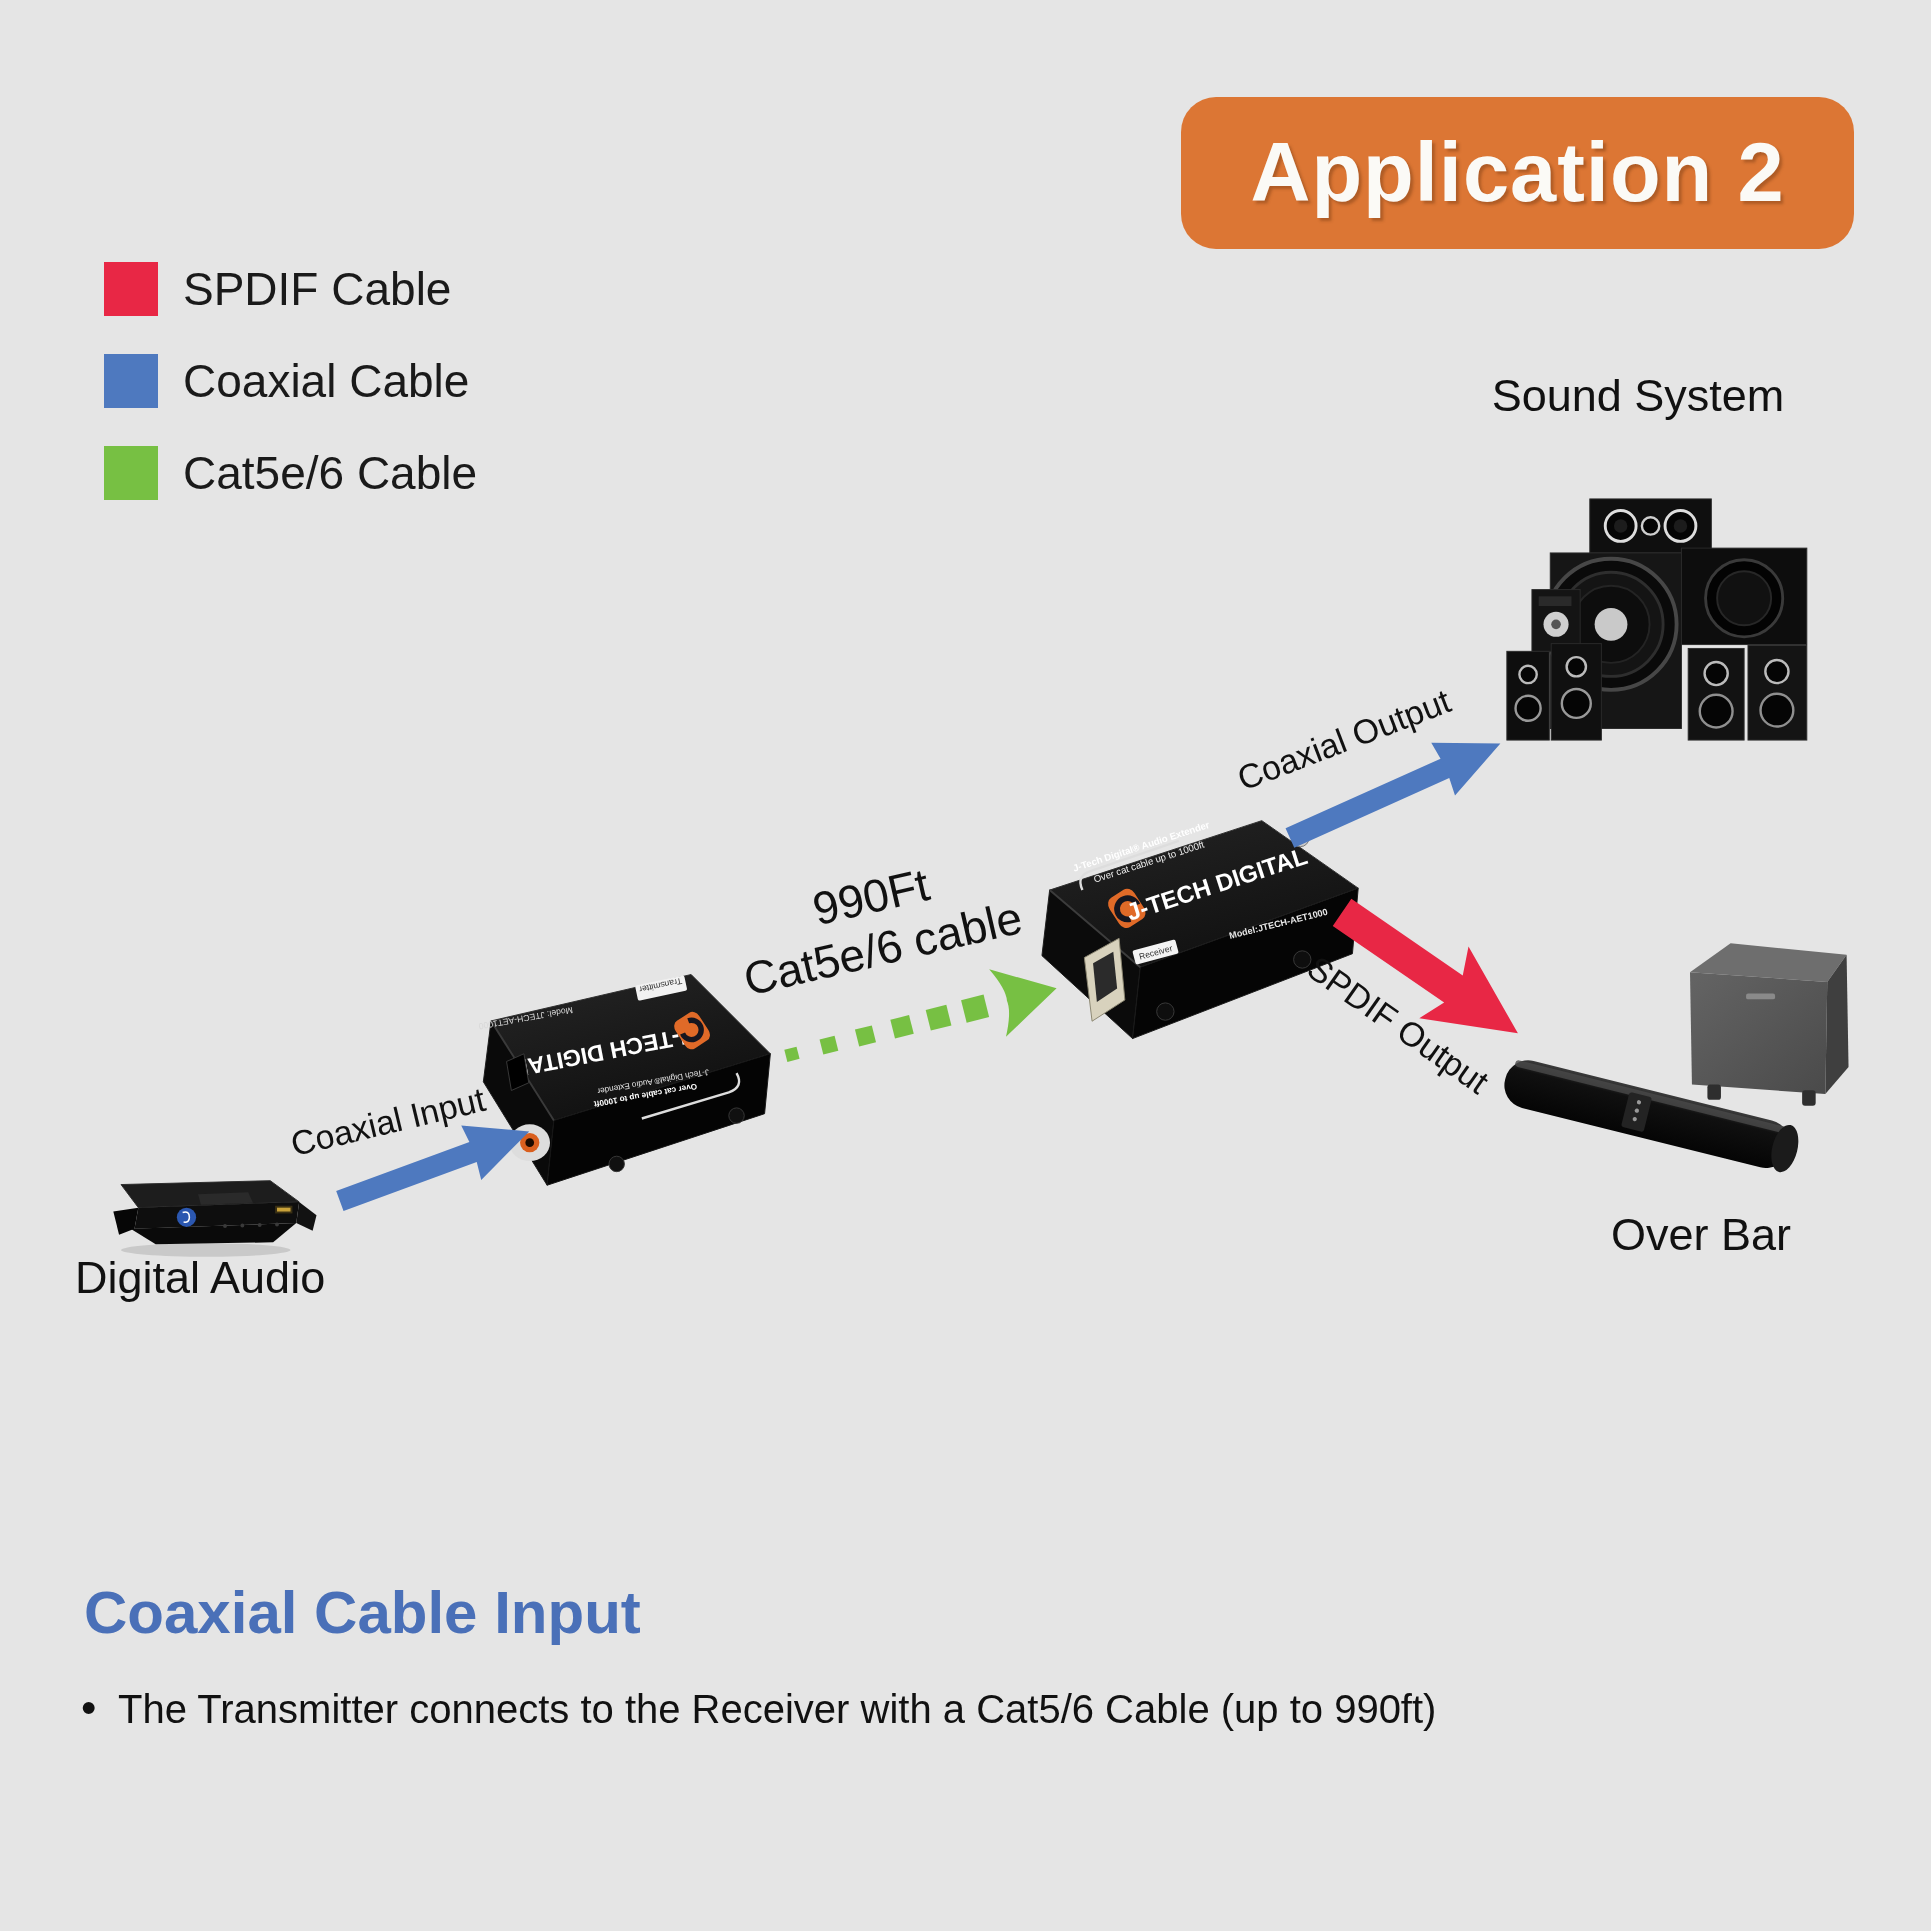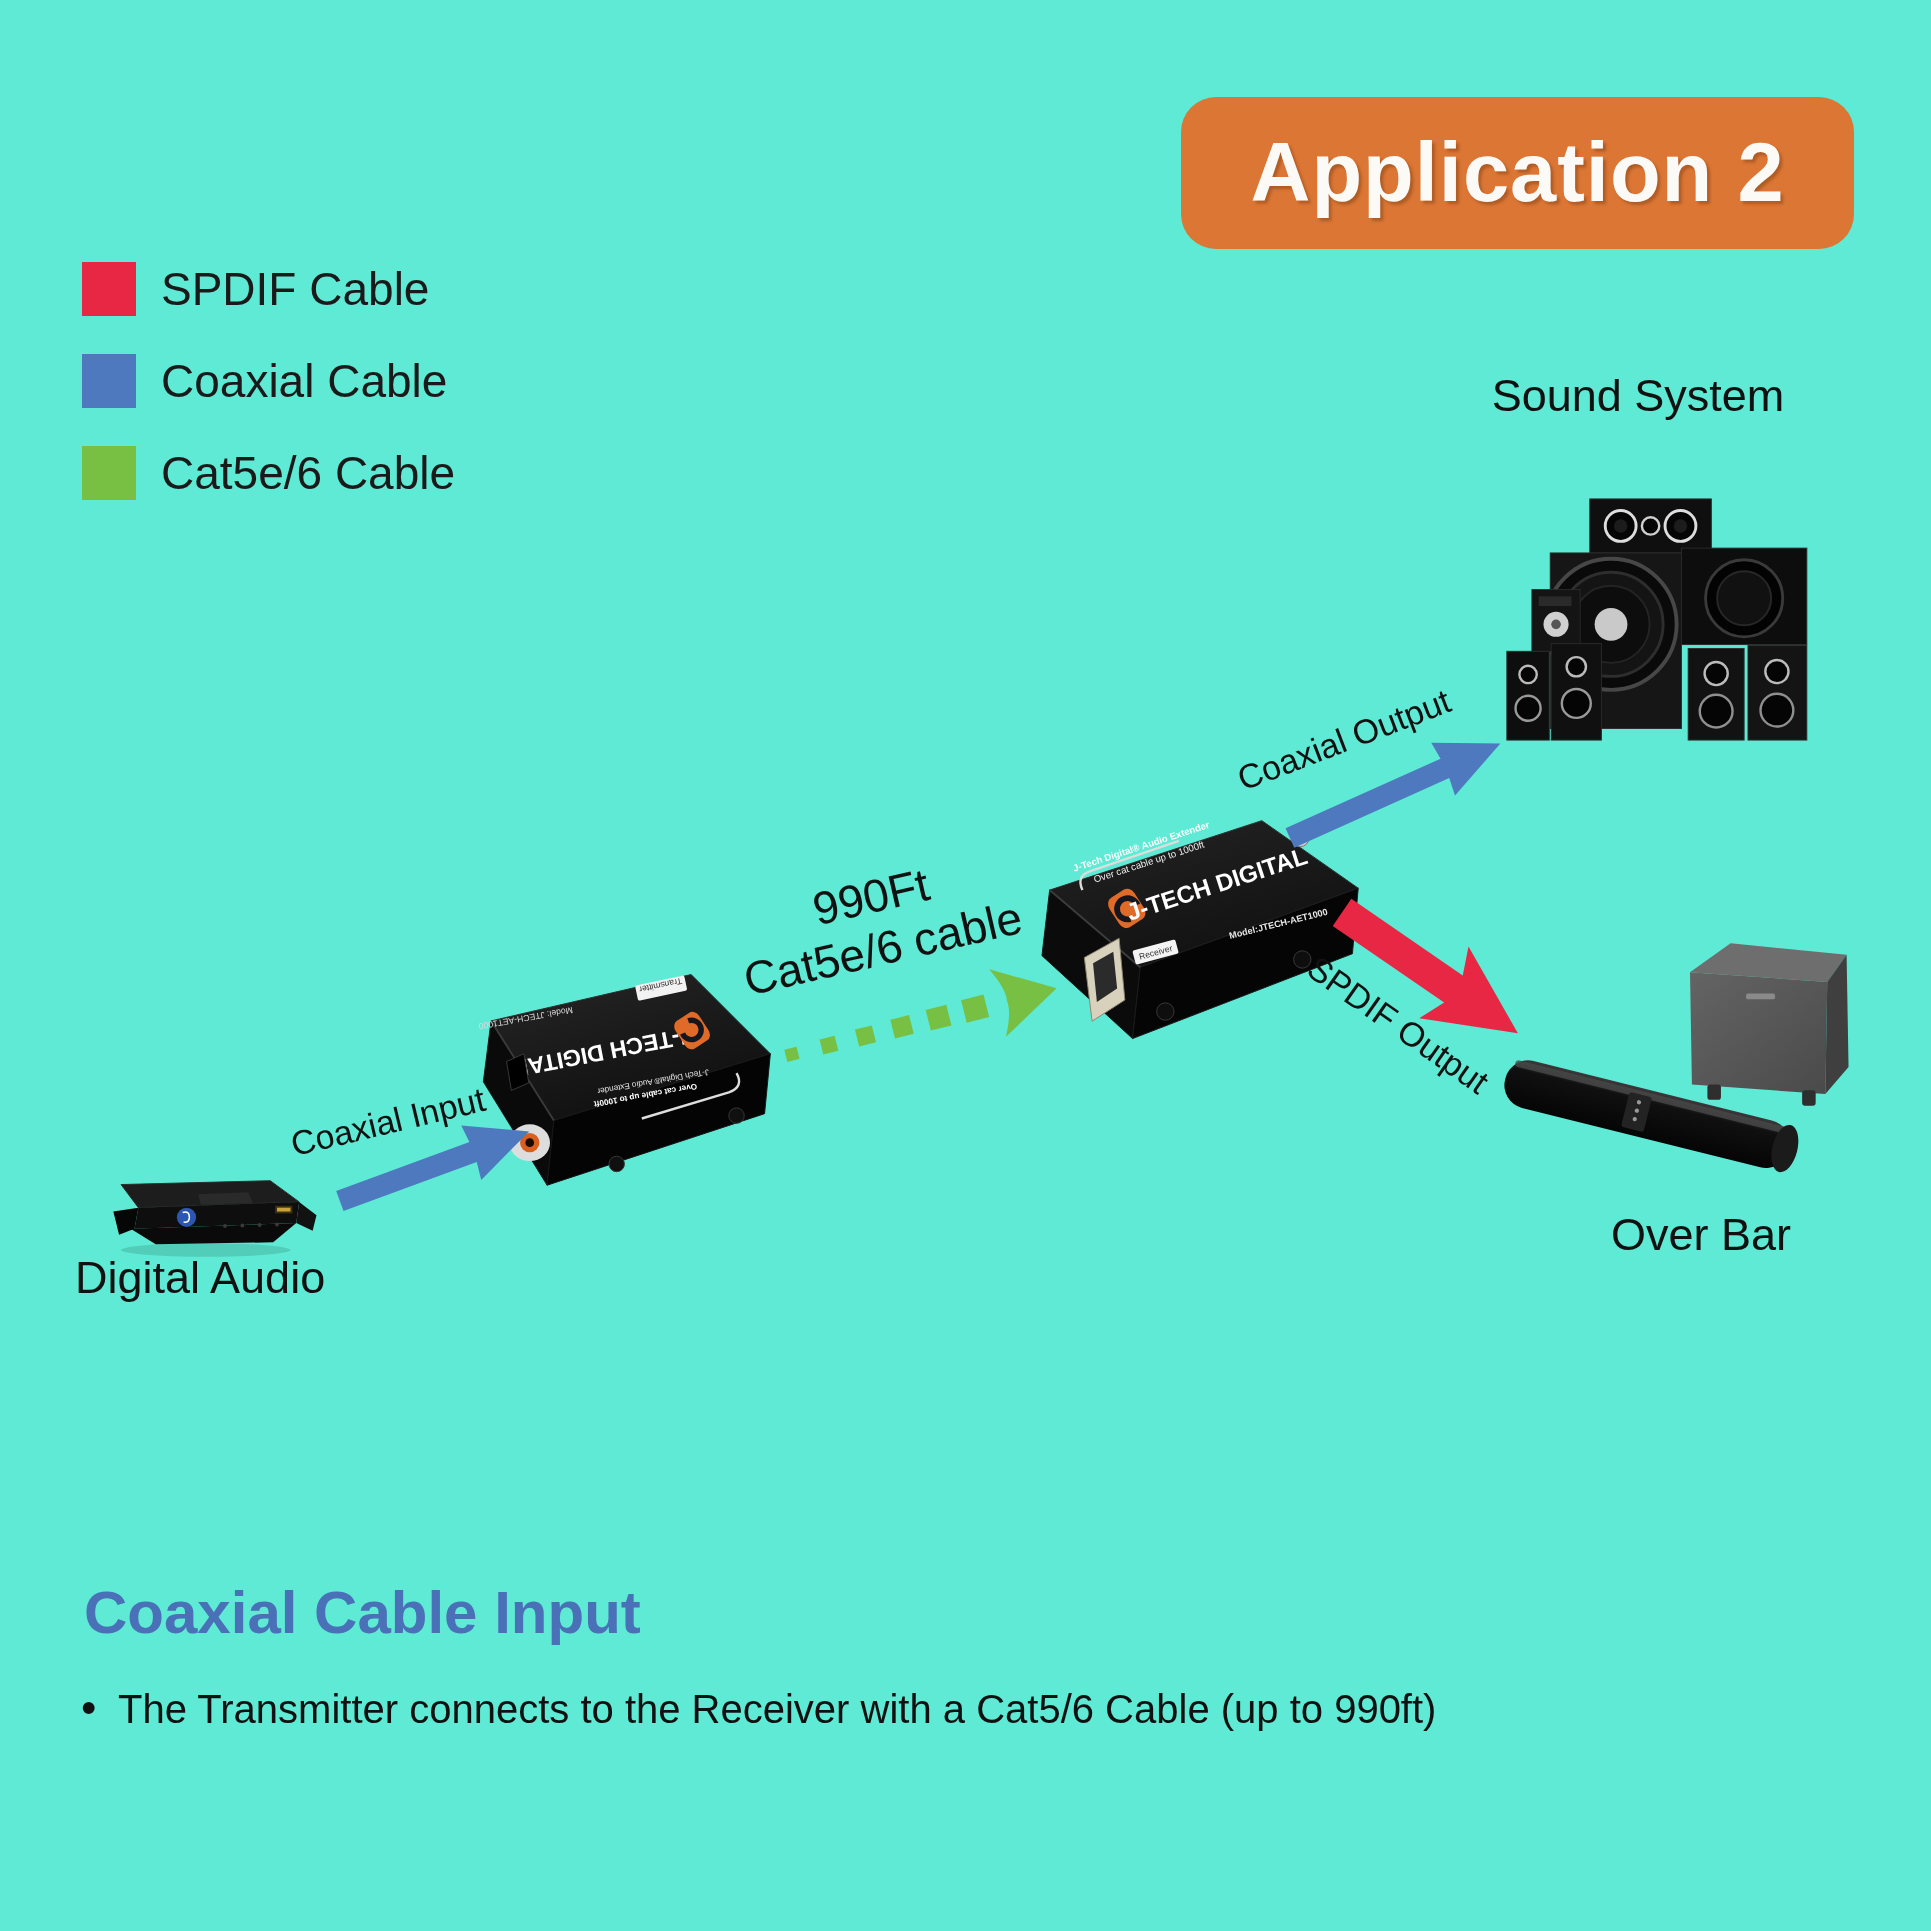--- a/index.html
+++ b/index.html
@@ -1,27 +1,27 @@
 <!DOCTYPE html>
 <html><head>
 <meta charset="utf-8">
 <style>
   html,body{margin:0;padding:0;background:#ffffff;}
-  .page{position:relative;width:1931px;height:1931px;background:#5eead4;overflow:hidden;
+  .page{position:relative;width:1931px;height:1931px;background:#e5e5e5;overflow:hidden;
         font-family:"Liberation Sans", sans-serif;color:#111;}
   .abs{position:absolute;}
 
   
   .badge{left:1181px;top:97px;width:673px;height:152px;background:#dc7634;border-radius:35px;
          display:flex;align-items:center;justify-content:center;}
   .badge span{font-size:83px;font-weight:bold;color:#fbfaf6;letter-spacing:1px;
               text-shadow:2.9px 2.9px 2.9px rgba(120,60,20,.45);}
 
   
-  .legend{left:82px;top:262px;text-align:right;}
+  .legend{left:104px;top:262px;text-align:right;}
   .legend-row{display:flex;align-items:center;height:54px;margin-bottom:38px;}
   .swatch{width:54px;height:54px;margin-right:25px;flex:0 0 auto;}
   .sw-red{background:#e82745;}
   .sw-blue{background:#4e79bf;}
   .sw-green{background:#77c043;}
   .legend-row span{font-size:46px;color:#1a1a1a;}
 
   
   .plain-label{font-size:45px;color:#111;white-space:nowrap;}
   .center-label{transform:translateX(-50%);text-align:center;}

